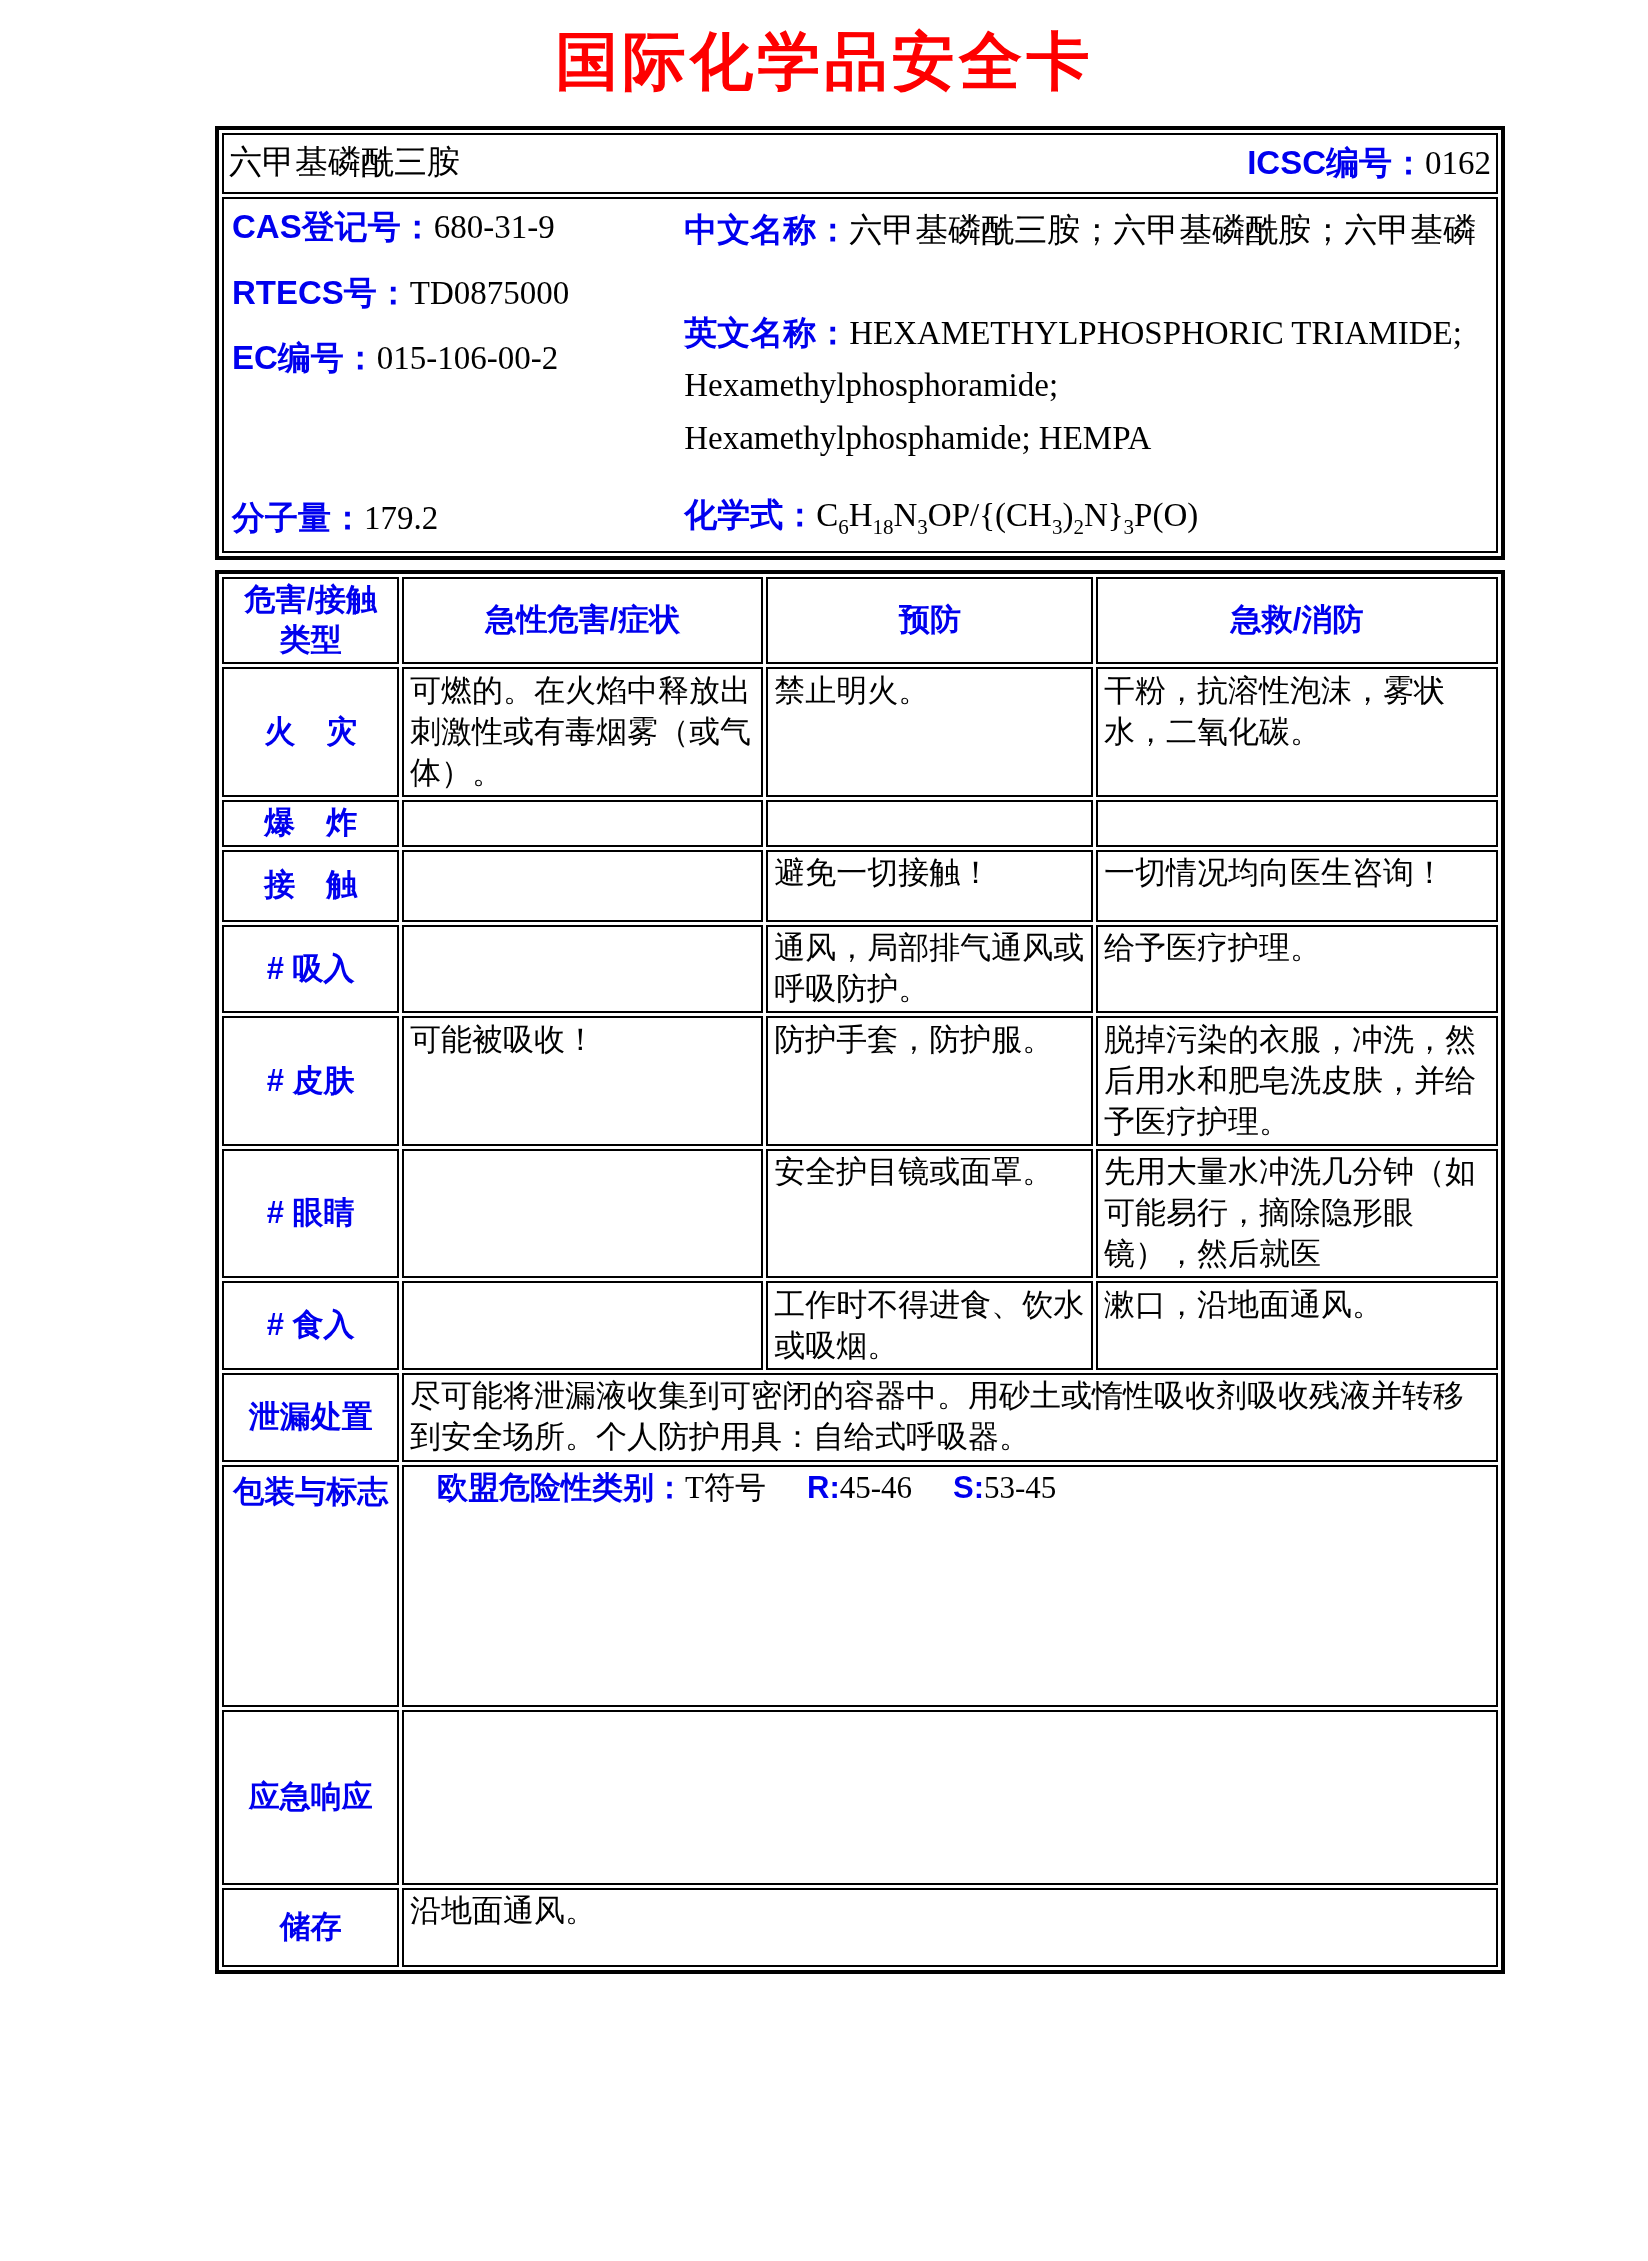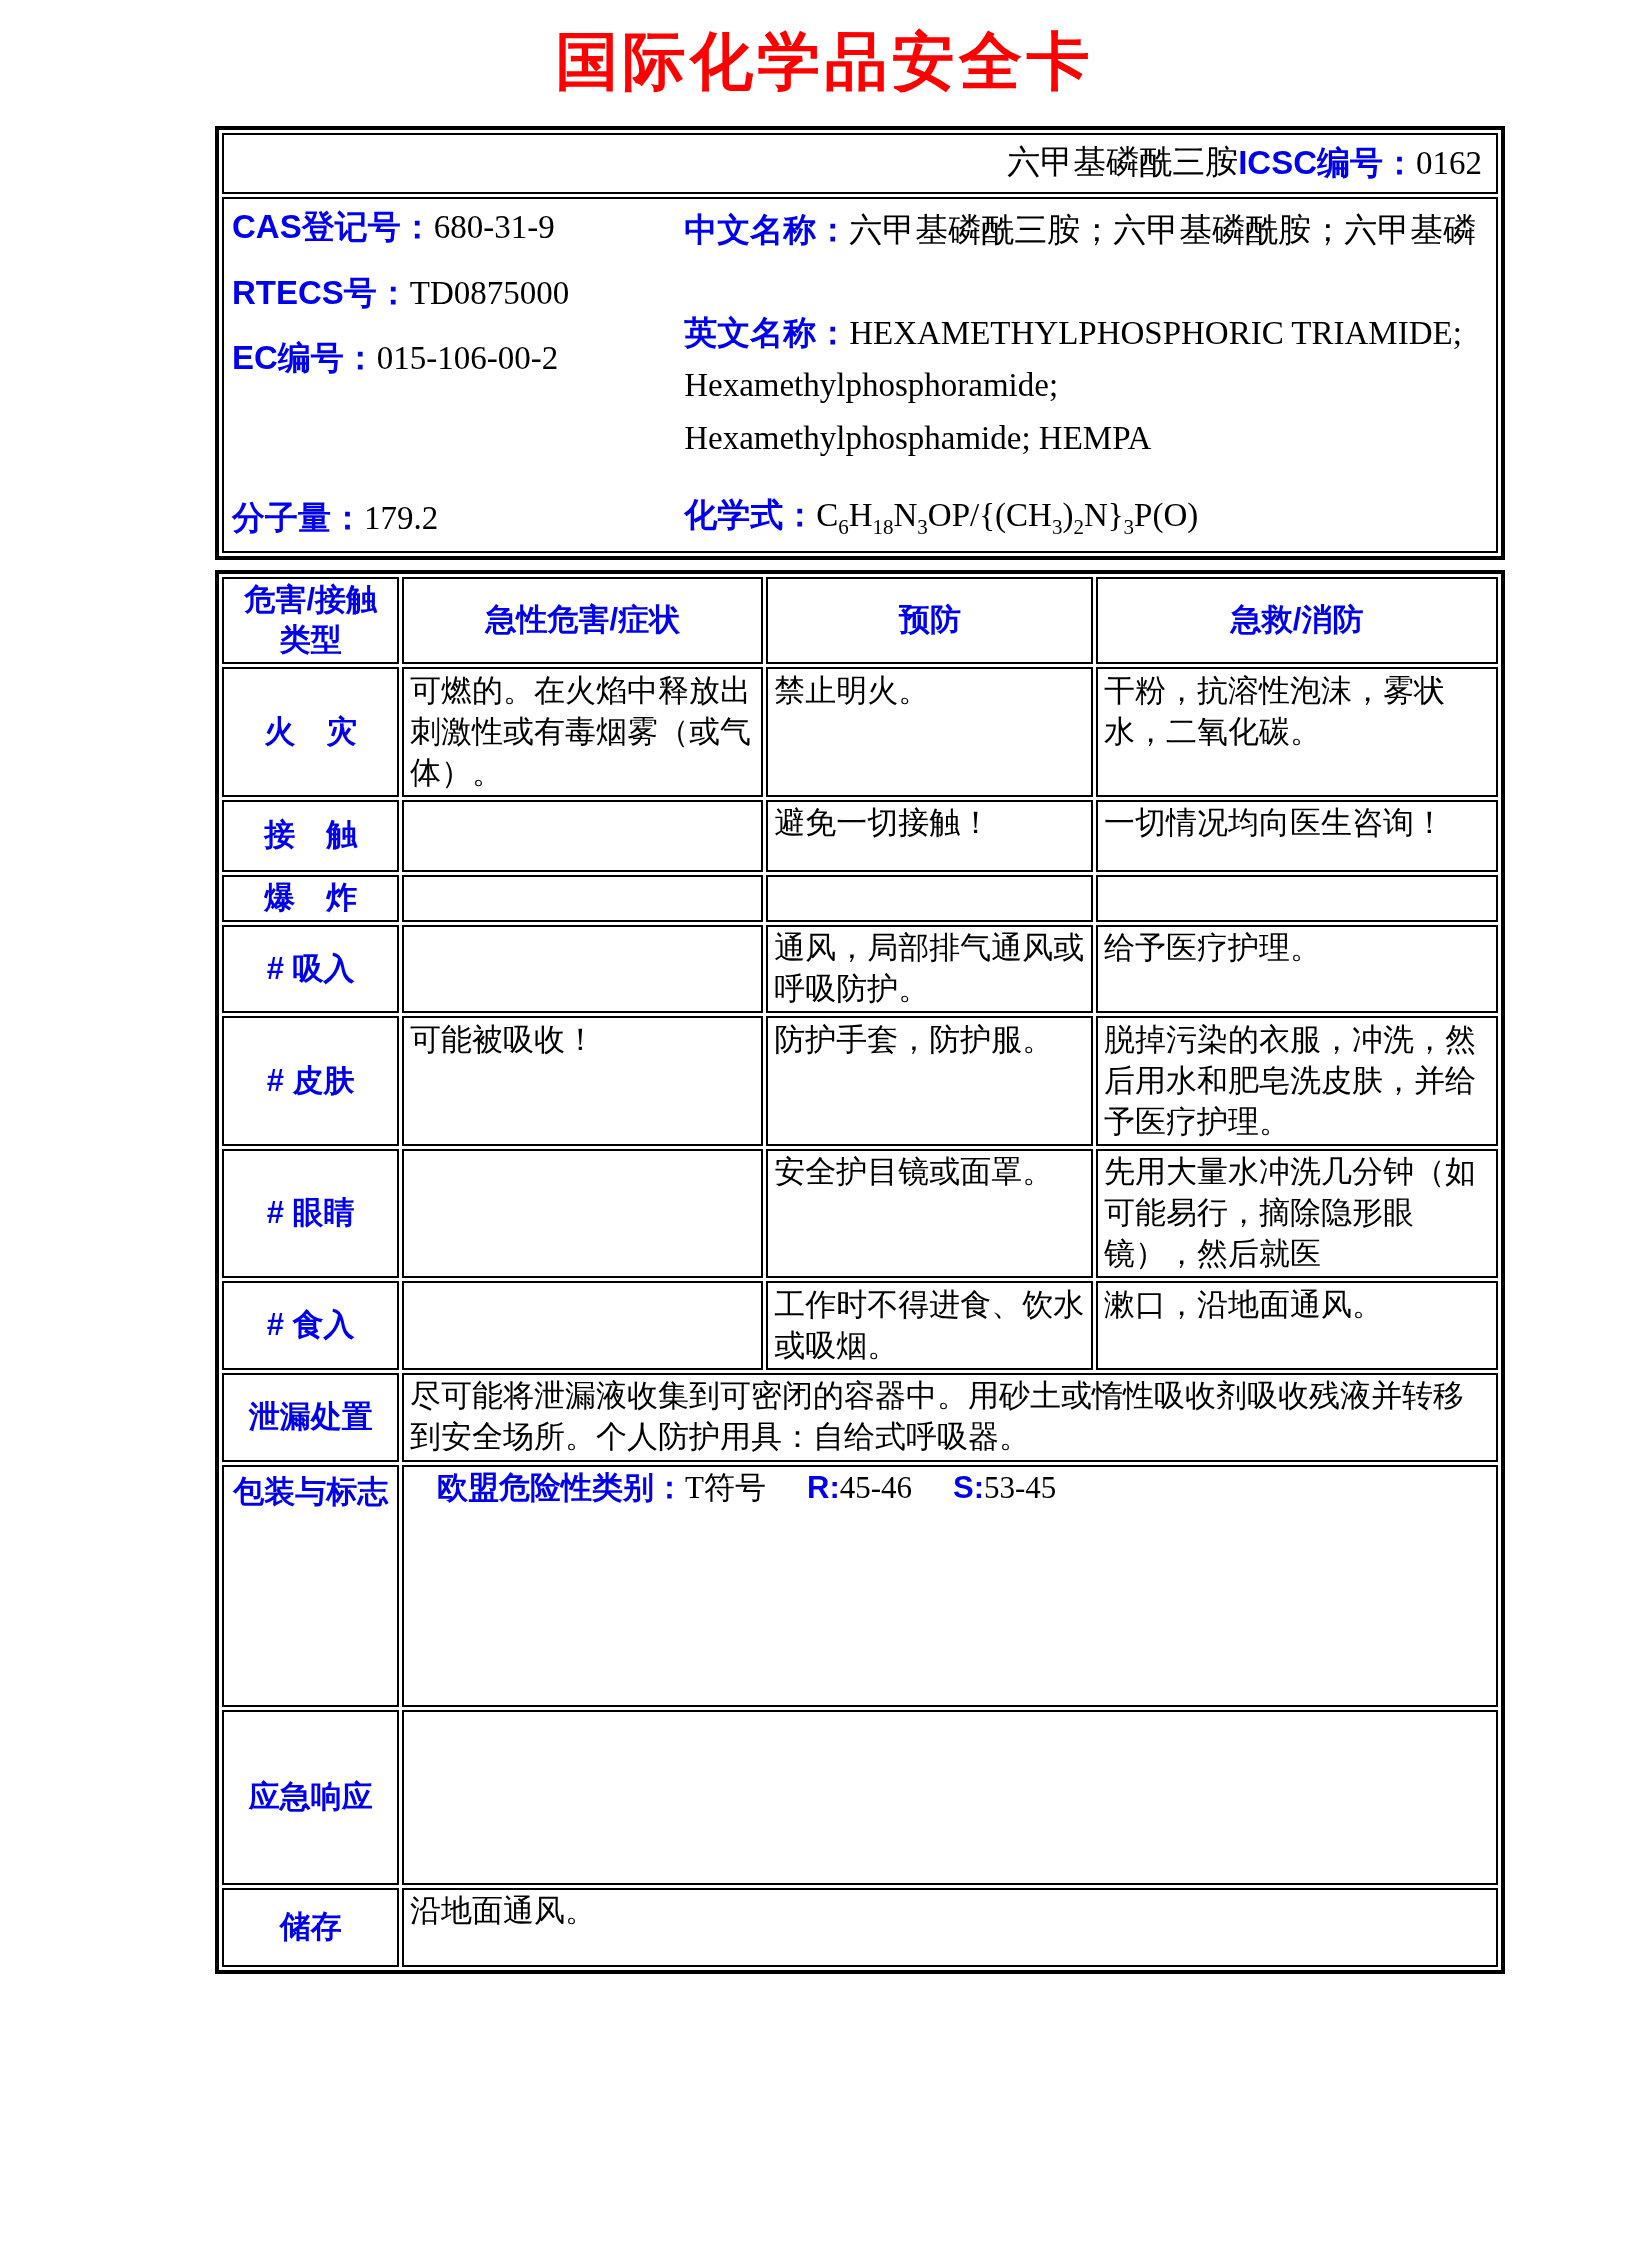--- a/index.html
+++ b/index.html
@@ -25,22 +25,22 @@
     border-spacing:3.6px;
     border:4.3px solid #000;
     width:100%;
     background:#fff;
     table-layout:fixed;
   }
   table.t td { border:2.1px solid #000; font-size:31px; line-height:1.32; }
   
   .row1-cell { height:55px; vertical-align:middle; }
   .row1 {
-    display:flex; justify-content:flex-end; align-items:center;
-    padding:0 13px; font-size:33px;
+    display:flex; justify-content:space-between; align-items:center;
+    padding:0 4px; font-size:33px;
   }
   .row2-cell { height:350px; vertical-align:top; }
   .info { display:flex; height:100%; padding:5.7px 7px 8.5px 7px; box-sizing:border-box; }
   .info-left  { width:36%; display:flex; flex-direction:column;justify-content:space-between; }
   .info-right { width:64%; display:flex; flex-direction:column; }
   .id-line { margin-bottom:21px; font-size:33px; }
   .mw-line { margin-top:auto; margin-bottom:0; }
   .cn-par { line-height:1.5; font-size:33px; }
   .en-par { margin-top:51px; line-height:1.6; font-size:33px; }
   .formula-line { margin-top:auto; font-size:33px; }
@@ -136,32 +136,32 @@
       <td class="hdr">急救/消防</td>
     </tr>
 
     <tr style="height:121px">
       <td class="lc">火　灾</td>
       <td class="cc">可燃的。在火焰中释放出刺激性或有毒烟雾（或气体）。</td>
       <td class="cc">禁止明火。</td>
       <td class="cc">干粉，抗溶性泡沫，雾状水，二氧化碳。</td>
     </tr>
 
+    <tr style="height:44px">
+      <td class="lc">爆　炸</td>
+      <td class="cc"></td>
+      <td class="cc"></td>
+      <td class="cc"></td>
+    </tr>
+
     <tr style="height:72px">
       <td class="lc">接　触</td>
       <td class="cc"></td>
       <td class="cc">避免一切接触！</td>
       <td class="cc">一切情况均向医生咨询！</td>
-    </tr>
-
-    <tr style="height:44px">
-      <td class="lc">爆　炸</td>
-      <td class="cc"></td>
-      <td class="cc"></td>
-      <td class="cc"></td>
     </tr>
 
     <tr style="height:77px">
       <td class="lc"># 吸入</td>
       <td class="cc"></td>
       <td class="cc">通风，局部排气通风或呼吸防护。</td>
       <td class="cc">给予医疗护理。</td>
     </tr>
 
     <tr style="height:114px">

